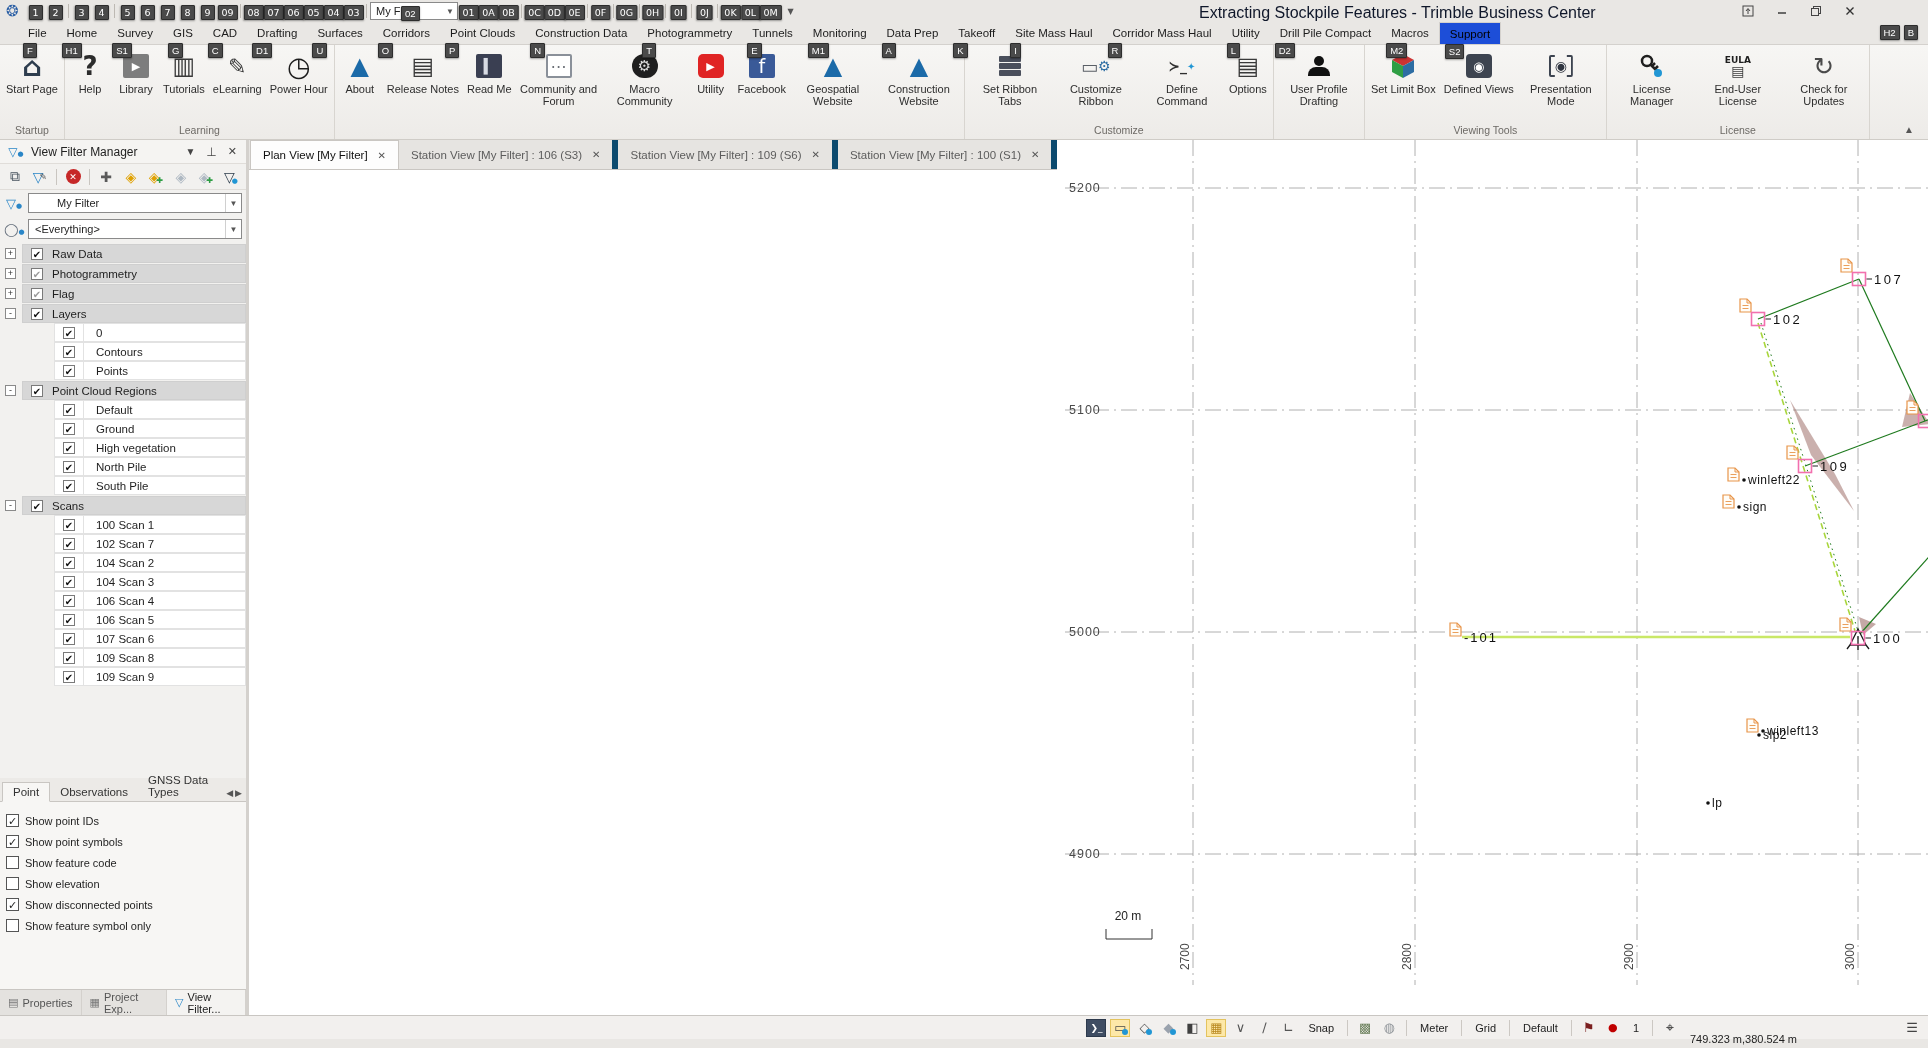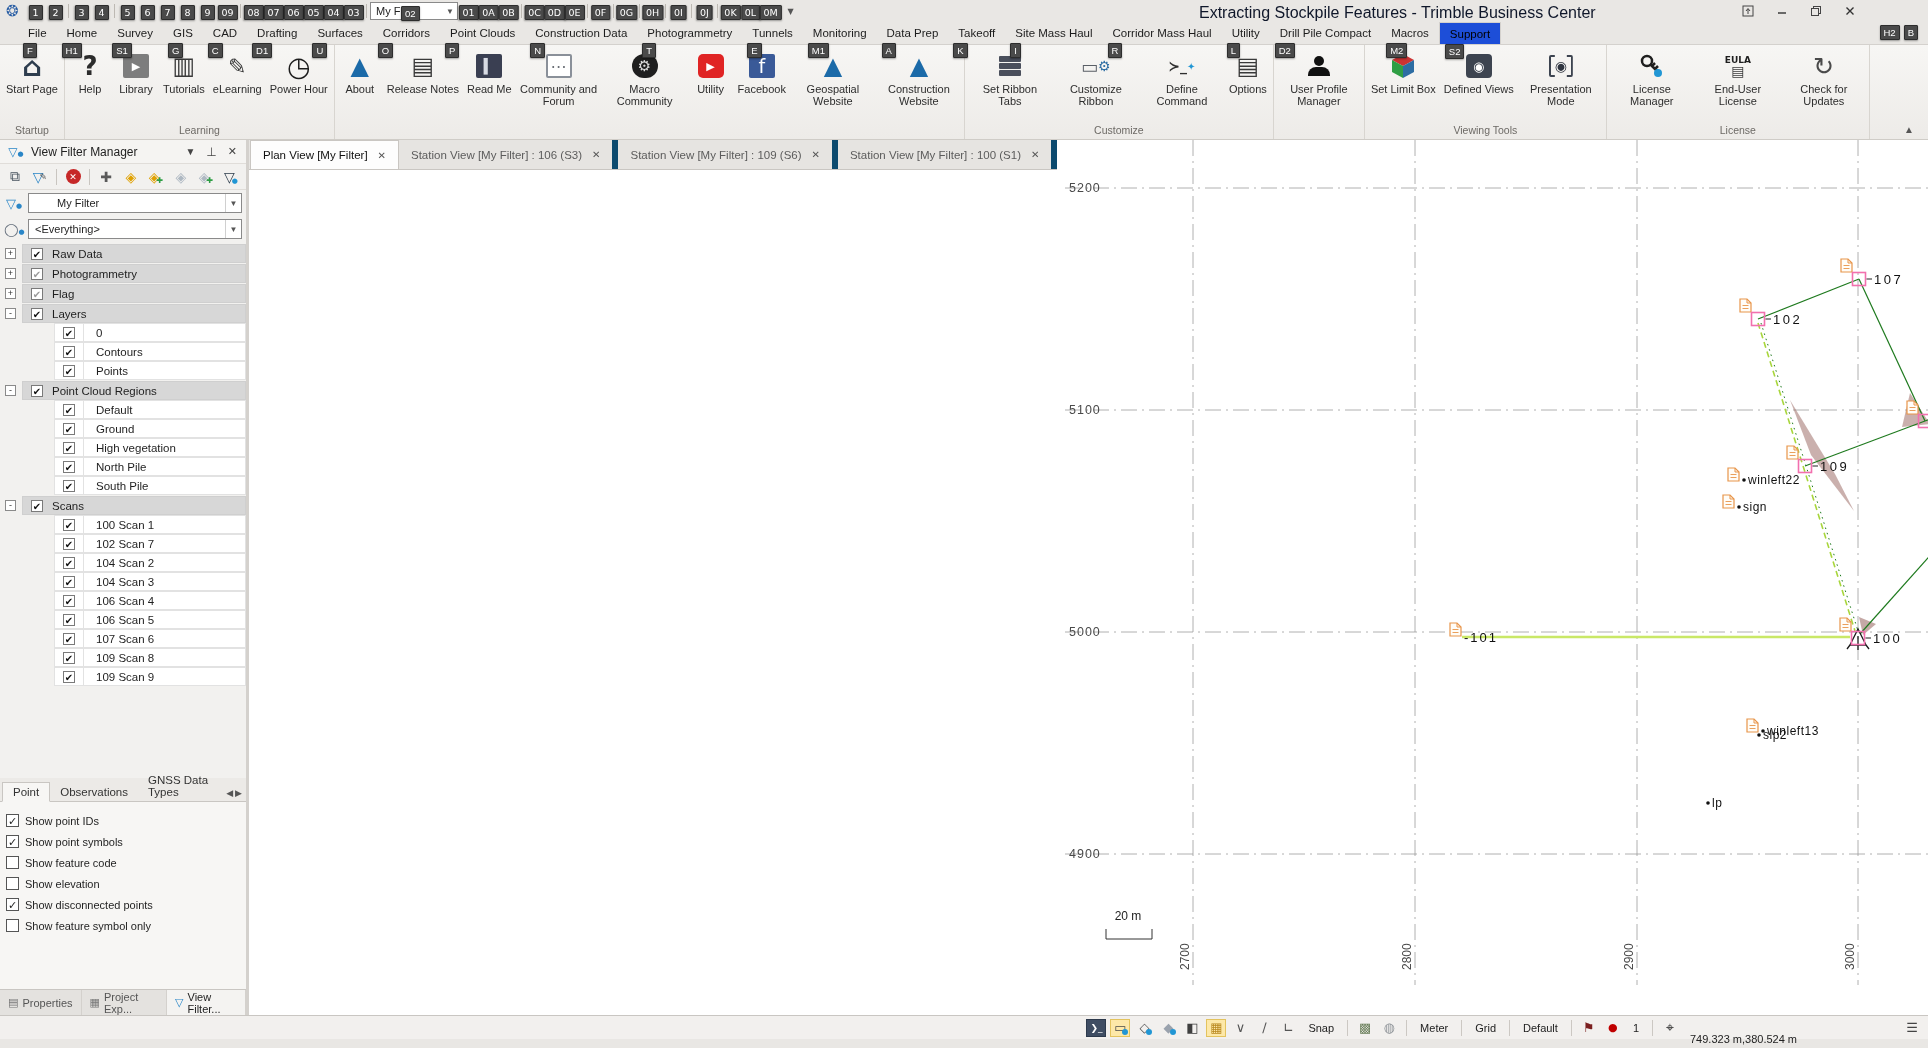--- a/index.html
+++ b/index.html
@@ -518,21 +518,21 @@
         </div>
         <div class="rgroup">
           <div class="rbtns">
             <div class="rbtn">
               <div class="ric">
                 <div>
                   <div style="width:10px;height:10px;border-radius:50%;background:#111;margin:0 auto;"></div>
                   <div style="width:22px;height:9px;border-radius:8px 8px 0 0;background:#111;margin-top:1px;"></div>
                 </div>
               </div>
-              <div class="rlabel">User Profile Manager</div>
+              <div class="rlabel">User Profile Drafting</div>
             </div>
           </div>
           <div class="rgname"></div>
         </div>
         <div class="rgroup">
           <div class="rbtns">
             <div class="rbtn">
               <div class="ric">
                 <svg width="28" height="28" viewBox="0 0 28 28">
                   <polygon points="14,2 25,8 14,14 3,8" fill="#cc3333"></polygon>

